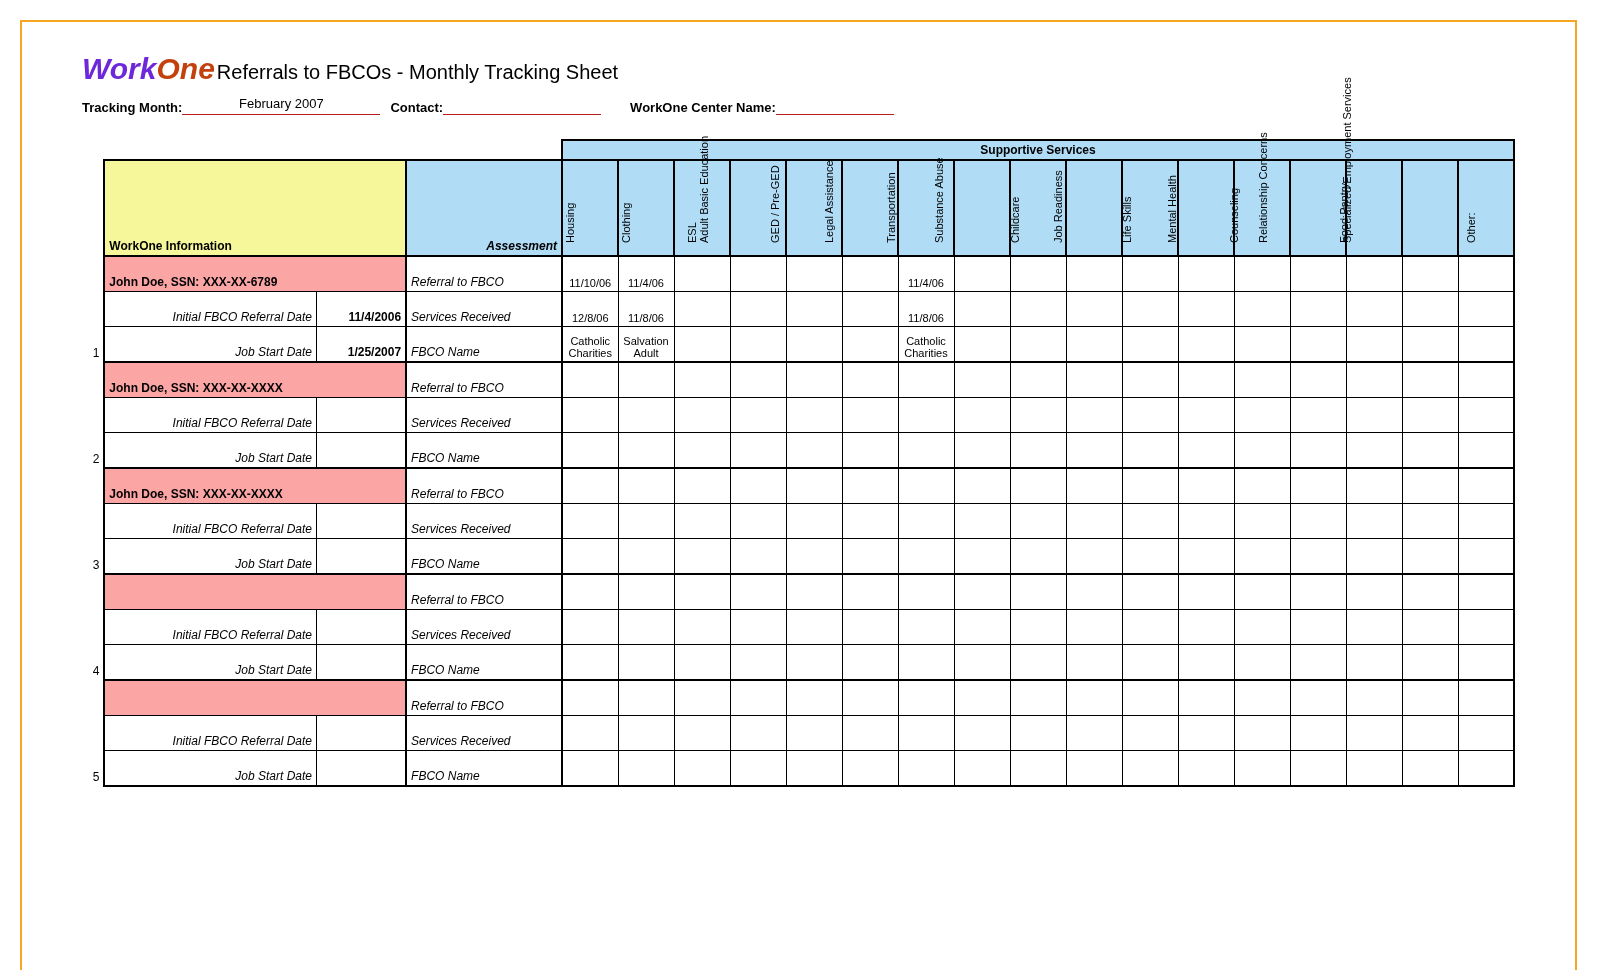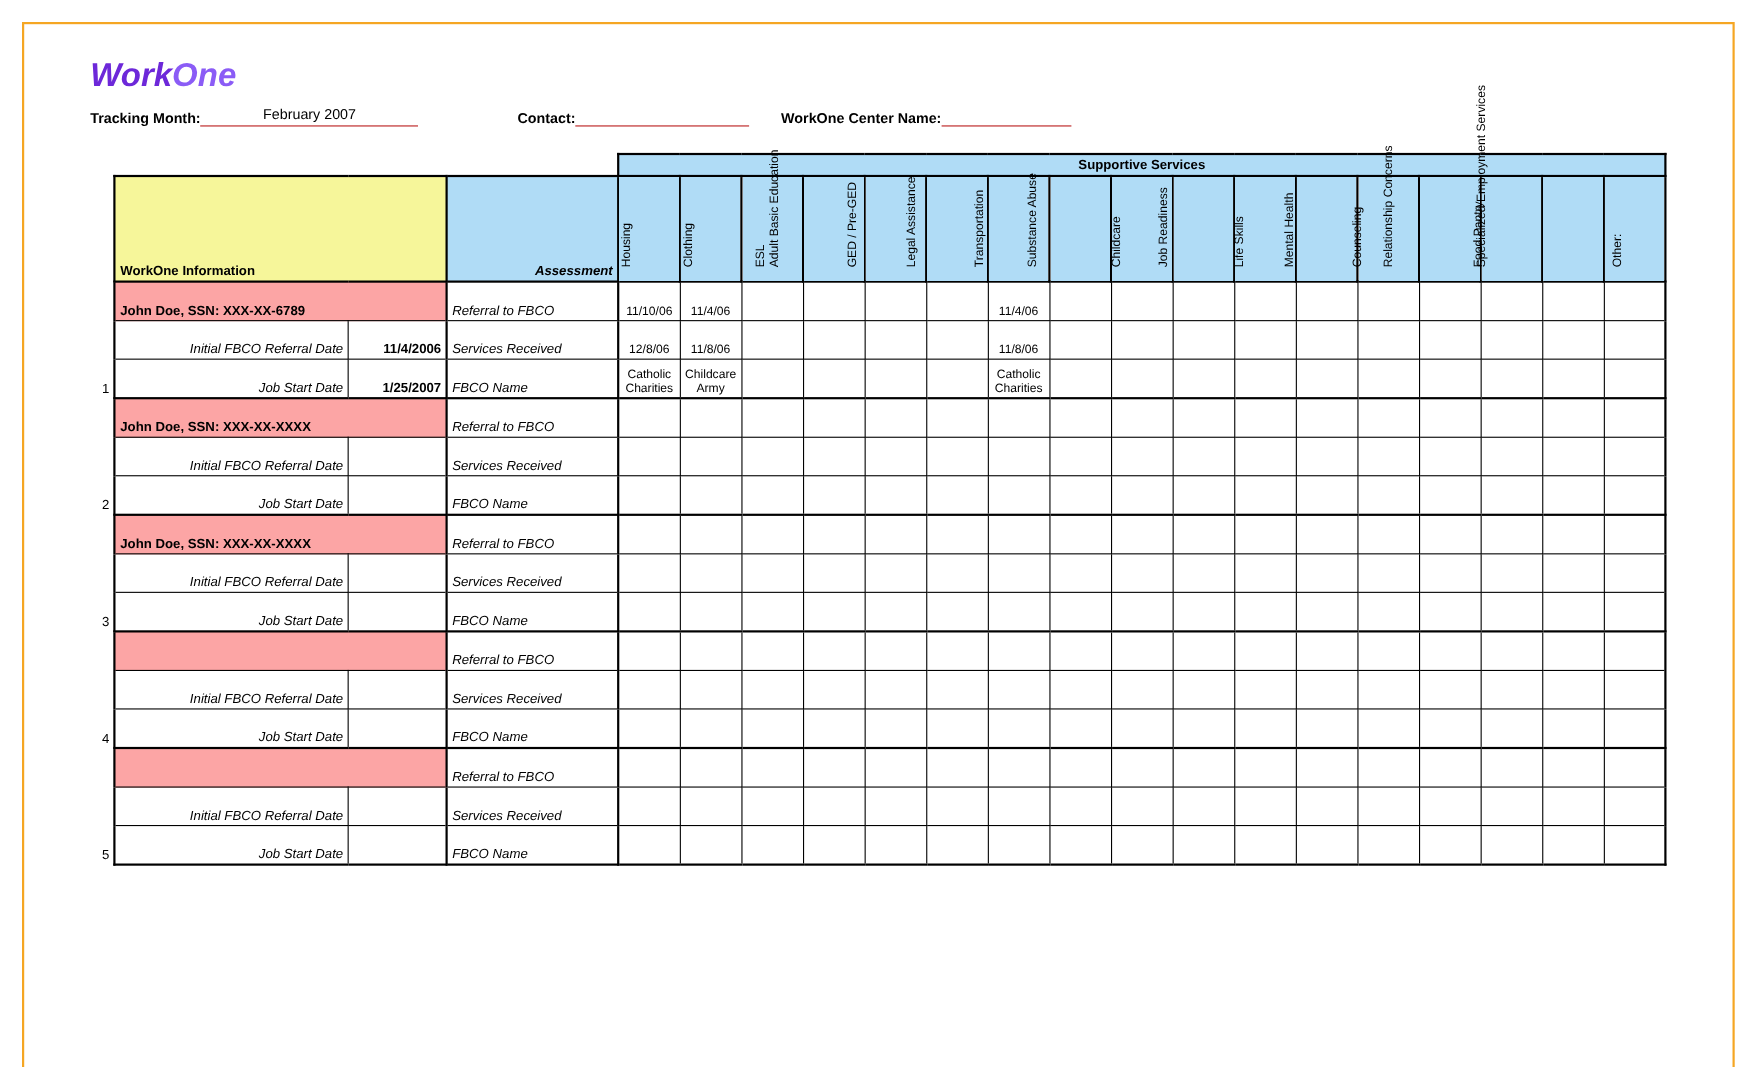--- a/index.html
+++ b/index.html
@@ -18,21 +18,21 @@
     display: flex;
     align-items: flex-end;
     margin-bottom: 10px;
   }
   .logo {
     font-size: 30px;
     font-weight: 900;
     font-style: italic;
   }
   .logo .lw { color: #6d28d9; }
-  .logo .lo { color: #8b5cf6; }
+  .logo .lo { color: #c2410c; }
   .title {
     font-size: 20px;
     margin-left: 2px;
     padding-bottom: 2px;
   }
   .meta-row {
     display: flex;
     font-size: 13px;
     font-weight: bold;
     margin: 10px 0 24px 0;
@@ -145,28 +145,29 @@
 </style>
 </head>
 <body>
 
 <div class="page">
 
   <div class="header">
     <span class="logo">
       <span class="lw">Work</span><span class="lo">One</span>
     </span>
+    <span class="title">Referrals to FBCOs - Monthly Tracking Sheet</span>
   </div>
 
   <div class="meta-row">
     <div class="field">
       <span class="label">Tracking Month:</span>
       <span class="value" style="min-width:190px">February 2007</span>
     </div>
-    <div class="field" style="margin-left:80px">
+    <div class="field" style="">
       <span class="label">Contact:</span>
       <span class="value" style="min-width:150px"></span>
     </div>
     <div class="field" style="margin-left:19px">
       <span class="label">WorkOne Center Name:</span>
       <span class="value" style="min-width:110px"></span>
     </div>
   </div>
 
   <table class="sheet">
@@ -281,21 +282,21 @@
           <td class="svc-cell"></td>
           <td class="svc-cell"></td>
           <td class="svc-cell"></td>
           <td class="svc-cell thick-right"></td>
         </tr>
         <tr>
           <td class="sub-label-cell group-sep">Job Start Date</td>
           <td class="sub-value-cell group-sep">1/25/2007</td>
           <td class="assess-cell group-sep">FBCO Name</td>
           <td class="svc-cell group-sep">Catholic Charities</td>
-          <td class="svc-cell group-sep">Childcare Army</td>
+          <td class="svc-cell group-sep">Salvation Adult</td>
           <td class="svc-cell group-sep"></td>
           <td class="svc-cell group-sep"></td>
           <td class="svc-cell group-sep"></td>
           <td class="svc-cell group-sep"></td>
           <td class="svc-cell group-sep">Catholic Charities</td>
           <td class="svc-cell group-sep"></td>
           <td class="svc-cell group-sep"></td>
           <td class="svc-cell group-sep"></td>
           <td class="svc-cell group-sep"></td>
           <td class="svc-cell group-sep"></td>

